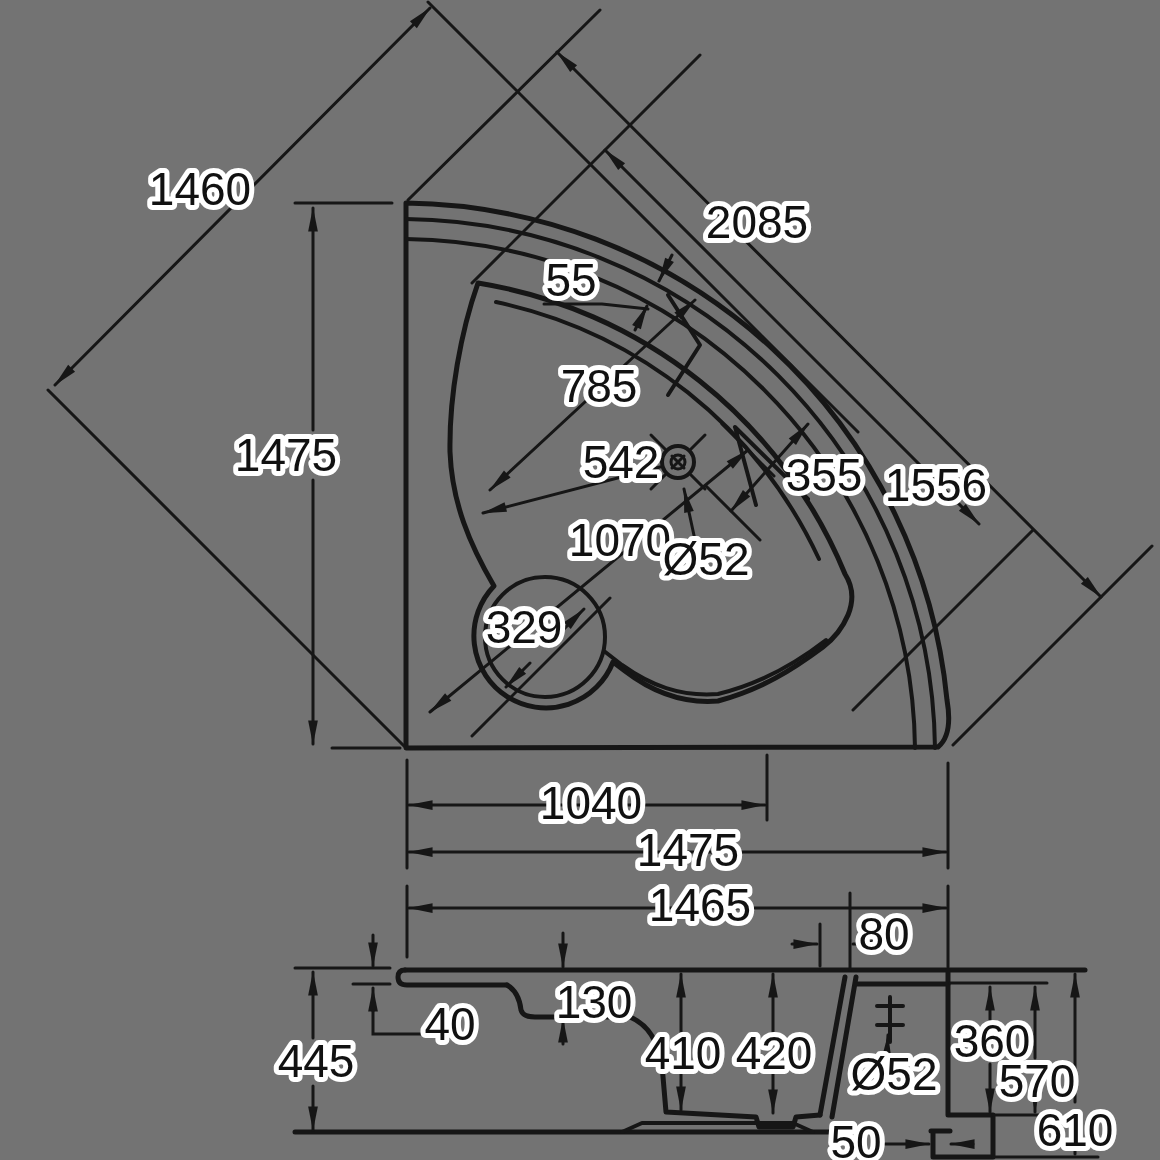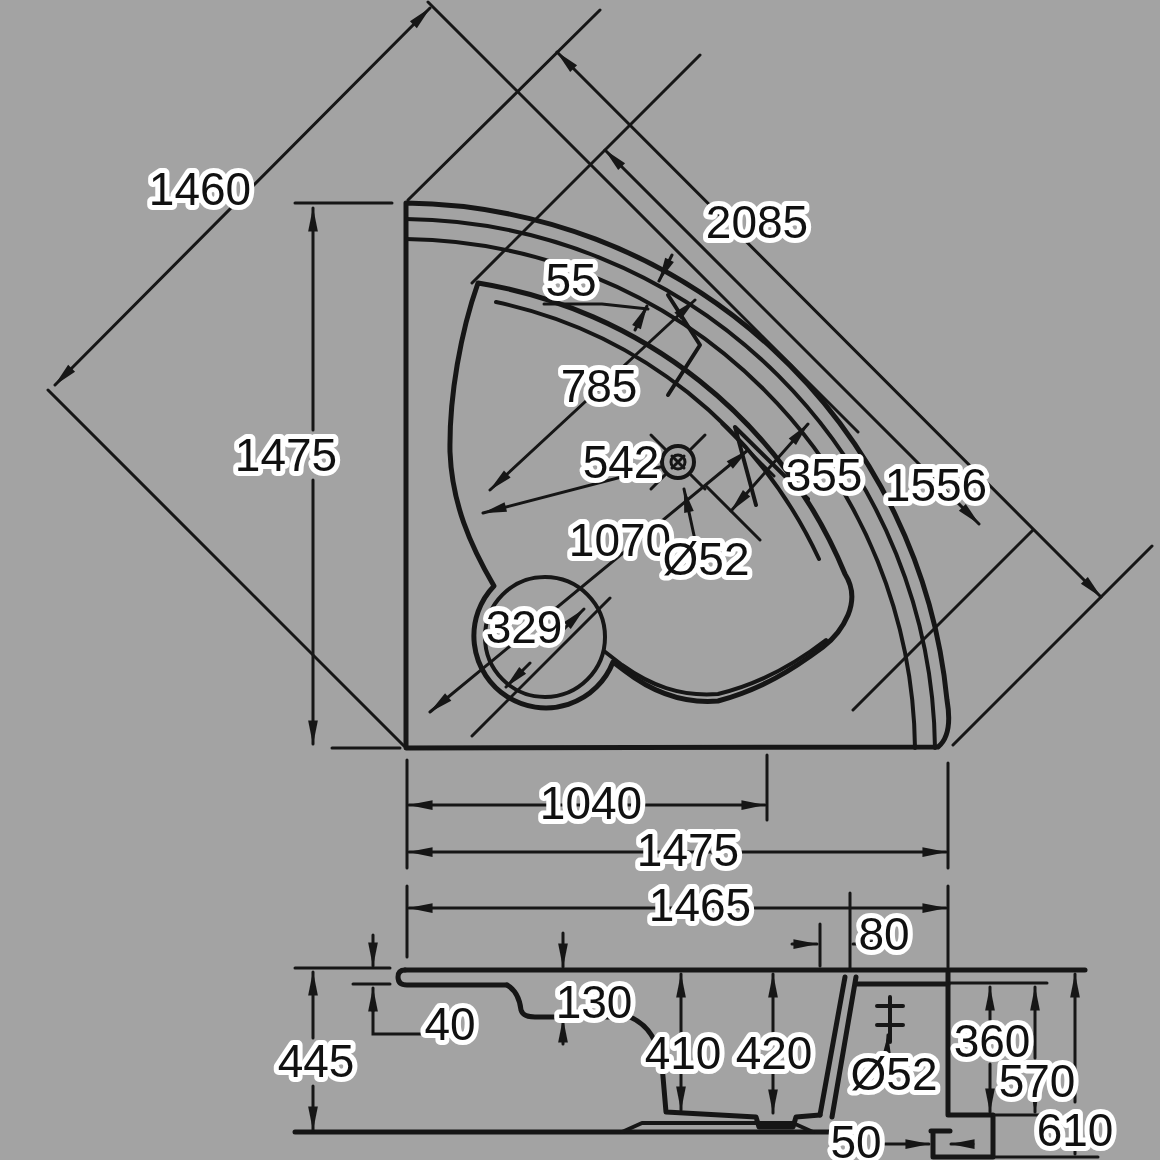--- a/index.html
+++ b/index.html
@@ -1,16 +1,16 @@
 <!DOCTYPE html>
 <html><head>
 <meta charset="utf-8">
 <style>
   html,body{margin:0;padding:0;background:#ffffff;}
-  .page{width:1160px;height:1160px;position:relative;background:#a3a3a3;overflow:hidden;}
+  .page{width:1160px;height:1160px;position:relative;background:#737373;overflow:hidden;}
   svg{display:block;}
   .outline{stroke:#161616;stroke-width:5;fill:none;stroke-linecap:round;stroke-linejoin:round;}
   .detail{stroke:#161616;stroke-width:4;fill:none;stroke-linecap:round;stroke-linejoin:round;}
   .dim{stroke:#161616;stroke-width:3;fill:none;stroke-linecap:round;}
   .lbl{font-family:"Liberation Sans","DejaVu Sans",sans-serif;font-size:46px;fill:#111;
        text-anchor:middle;paint-order:stroke;stroke:#ffffff;stroke-width:10px;stroke-linejoin:round;}
 </style>
 </head>
 <body>
 

